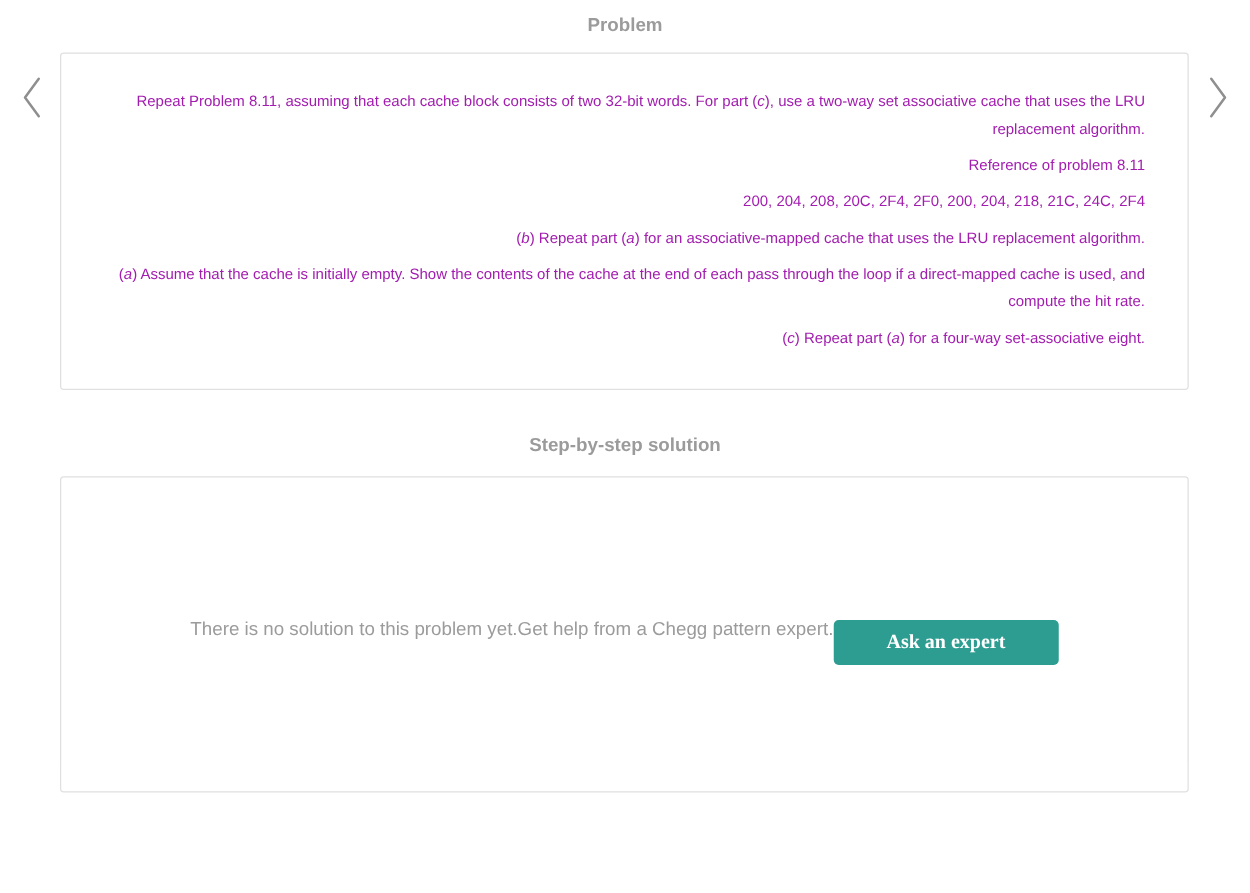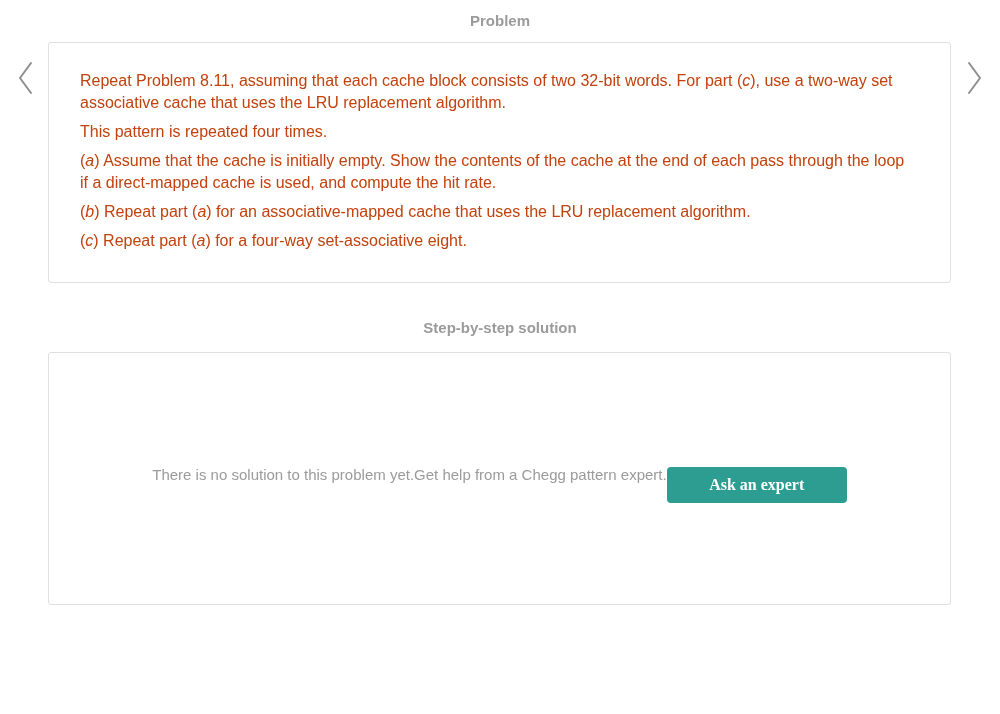--- a/index.html
+++ b/index.html
@@ -32,24 +32,25 @@
     margin: 0 48px;
     width: 903px;
     background: #ffffff;
     border: 1px solid #e0e0e0;
     border-radius: 3px;
   }
   .problem-card {
     padding: 27px 34px 30px 31px;
   }
   .para {
-    font-size: 16px;
+    font-size: 12px;
     line-height: 22px;
-    color: #c2410c;
+    color: #a21caf;
     margin-bottom: 7px;
+    text-align: right;
   }
   .para:last-child { margin-bottom: 0; }
   .para i { font-style: italic; }
   .nav-arrow {
     position: absolute;
     top: 56px;
     width: 44px;
     height: 44px;
     background: transparent;
     border: none;
@@ -110,23 +111,24 @@
   <button class="nav-arrow next" aria-label="Next">
     <span>
       <svg width="22" height="36" viewBox="0 0 22 36">
         <polyline points="6,3 17,18 6,33" fill="none" stroke="#8f8f8f" stroke-width="2" stroke-linecap="round" stroke-linejoin="round"></polyline>
       </svg>
     </span>
   </button>
 
   <div class="card problem-card">
     <p class="para"><span>Repeat Problem 8.11, assuming that each cache block consists of two 32-bit words. For part (</span><i>c</i><span>), use a two-way set associative cache that uses the LRU replacement algorithm.</span></p>
-    <p class="para">This pattern is repeated four times.</p>
+    <p class="para">Reference of problem 8.11</p>
+    <p class="para">200, 204, 208, 20C, 2F4, 2F0, 200, 204, 218, 21C, 24C, 2F4</p>
+    <p class="para"><span>(</span><i>b</i><span>) Repeat part (</span><i>a</i><span>) for an associative-mapped cache that uses the LRU replacement algorithm.</span></p>
     <p class="para"><span>(</span><i>a</i><span>) Assume that the cache is initially empty. Show the contents of the cache at the end of each pass through the loop if a direct-mapped cache is used, and compute the hit rate.</span></p>
-    <p class="para"><span>(</span><i>b</i><span>) Repeat part (</span><i>a</i><span>) for an associative-mapped cache that uses the LRU replacement algorithm.</span></p>
     <p class="para"><span>(</span><i>c</i><span>) Repeat part (</span><i>a</i><span>) for a four-way set-associative eight.</span></p>
   </div>
 
   <div class="section-title solution-title">Step-by-step solution</div>
 
   <div class="card solution-card">
     <div class="empty-line">There is no solution to this problem yet.</div>
     <div class="empty-line">Get help from a Chegg pattern expert.</div>
     <button class="ask-expert-btn">Ask an expert</button>
   </div>

